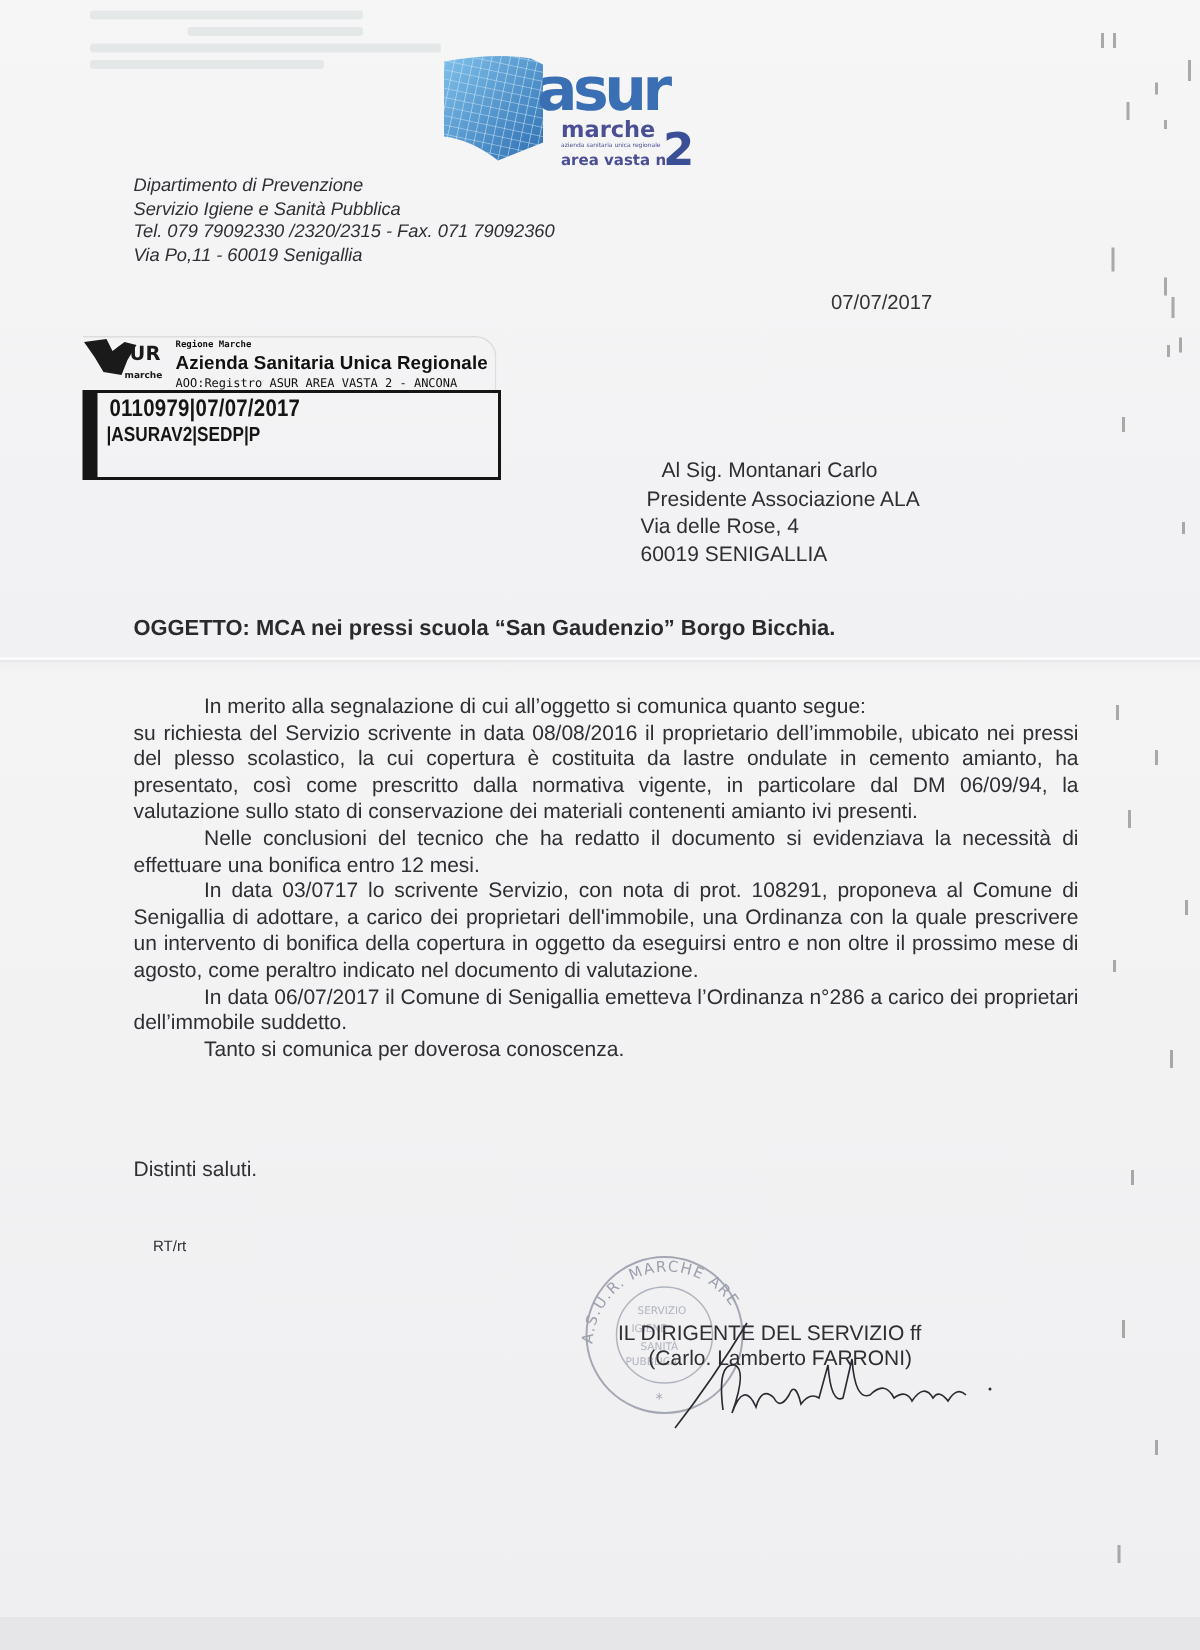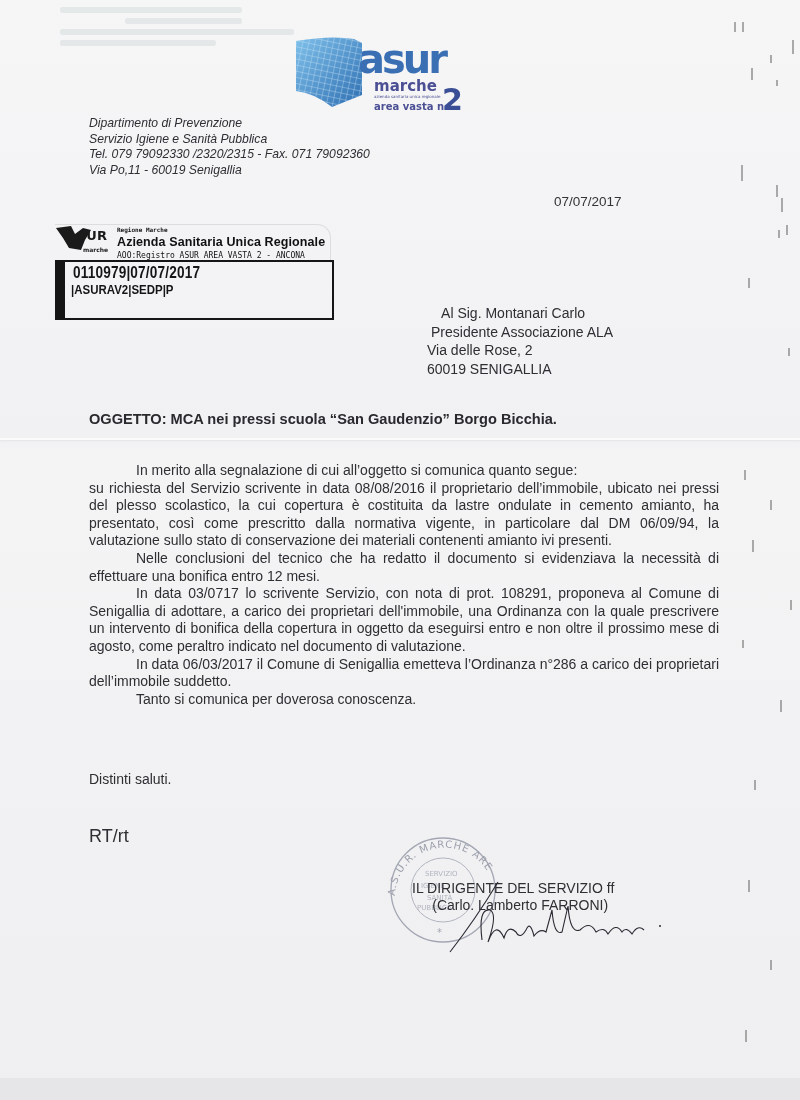--- a/index.html
+++ b/index.html
@@ -40,21 +40,21 @@
   .recipient div { white-space: nowrap; }
   .r1 { padding-left: 0; text-align: center; } .r2 { padding-left: 18px; } .r3 { padding-left: 14px; } .r4 { padding-left: 14px; }
 
   .subject { position: absolute; left: 89px; top: 411px; font-size: 14.6px; font-weight: bold; color: #2a2a2e; white-space: nowrap; }
 
   .body { position: absolute; left: 89px; top: 462px; width: 630px; font-size: 14px; line-height: 17.6px; color: #2e2e33; text-align: justify; }
   .body p { margin: 0; }
   .indent { text-indent: 47px; }
 
   .closing { position: absolute; left: 89px; top: 771px; font-size: 14px; color: #2e2e33; }
-  .initials { position: absolute; left: 89px; top: 826px; font-size: 18px; color: #2e2e33; }
+  .initials { position: absolute; left: 102px; top: 826px; font-size: 10px; color: #2e2e33; }
 
   .seal { position: absolute; left: 377px; top: 834px; width: 135px; height: 112px; opacity: 0.75; }
   .signer { position: absolute; left: 412px; top: 880px; font-size: 14px; line-height: 17px; color: #2e2e33; }
   .signer div { white-space: nowrap; text-align: center; }
   .signer .s2 { padding-left: 14px; }
   .signature { position: absolute; left: 420px; top: 880px; width: 250px; height: 80px; }
 
   .speck { position: absolute; width: 1.5px; background: #777; opacity: 0.6; }
 </style>
 </head>
@@ -113,32 +113,32 @@
     <div class="stamp-aoo">AOO:Registro ASUR AREA VASTA 2 - ANCONA</div>
     <div class="stamp-box">
       <div class="stamp-num">0110979|07/07/2017</div>
       <div class="stamp-code">|ASURAV2|SEDP|P</div>
     </div>
   </div>
 
   <div class="recipient">
     <div class="r1">Al Sig. Montanari Carlo</div>
     <div class="r2">Presidente Associazione  ALA</div>
-    <div class="r3">Via delle Rose, 2</div>
+    <div class="r3">Via delle Rose, 4</div>
     <div class="r4">60019 SENIGALLIA</div>
   </div>
 
   <div class="subject">OGGETTO: MCA nei pressi scuola “San Gaudenzio” Borgo Bicchia.</div>
 
   <div class="body">
     <p class="indent">In merito alla segnalazione di cui all’oggetto si comunica quanto segue:</p>
     <p>su richiesta del Servizio scrivente in data 08/08/2016 il proprietario dell’immobile, ubicato nei pressi del plesso scolastico,  la cui copertura è costituita da lastre ondulate in cemento amianto, ha presentato, così come prescritto dalla normativa vigente, in particolare dal DM 06/09/94, la valutazione sullo stato di conservazione dei materiali contenenti amianto ivi presenti.</p>
     <p class="indent">Nelle conclusioni del tecnico che ha redatto il documento si evidenziava la necessità di effettuare una bonifica entro 12 mesi.</p>
     <p class="indent">In data 03/0717 lo scrivente Servizio, con nota di prot. 108291, proponeva al Comune  di Senigallia di adottare, a carico dei proprietari  dell'immobile, una Ordinanza con la quale prescrivere un intervento di bonifica della copertura in oggetto da eseguirsi entro e non oltre il prossimo mese di agosto, come peraltro indicato nel documento di valutazione.</p>
-    <p class="indent">In data 06/03/2017 il Comune di Senigallia emetteva l’Ordinanza n°286 a carico dei proprietari dell’immobile suddetto.</p>
+    <p class="indent">In data 06/07/2017 il Comune di Senigallia emetteva l’Ordinanza n°286 a carico dei proprietari dell’immobile suddetto.</p>
     <p class="indent">Tanto si comunica per doverosa conoscenza.</p>
   </div>
 
   <div class="closing">Distinti saluti.</div>
   <div class="initials">RT/rt</div>
 
   <svg class="seal" viewBox="0 0 135 112">
     <defs>
       <path id="sealArc" d="M18 62 A50 50 0 0 1 112 40"></path>
     </defs>

